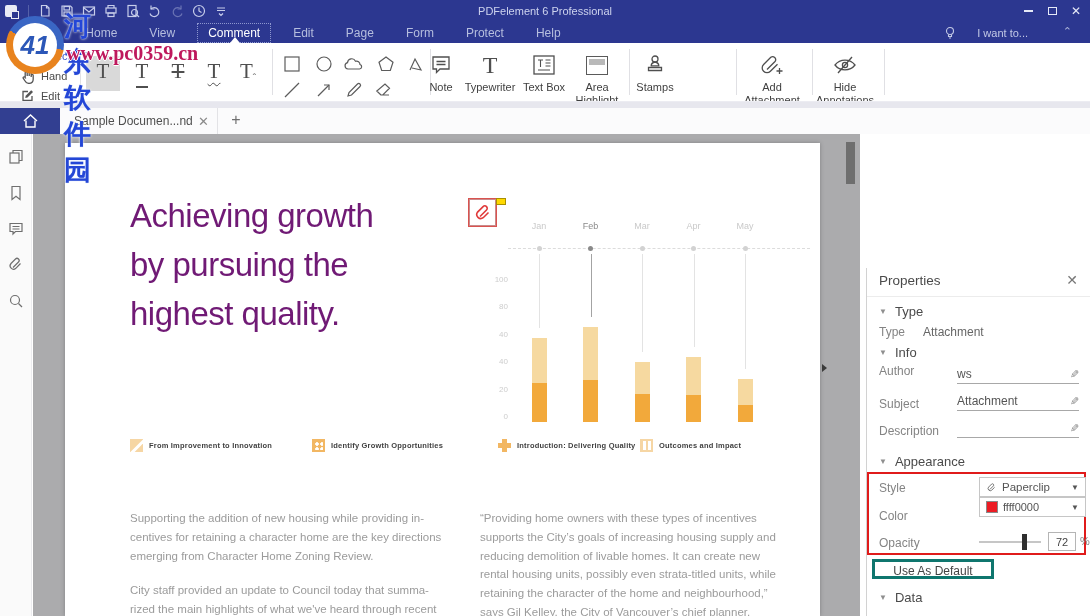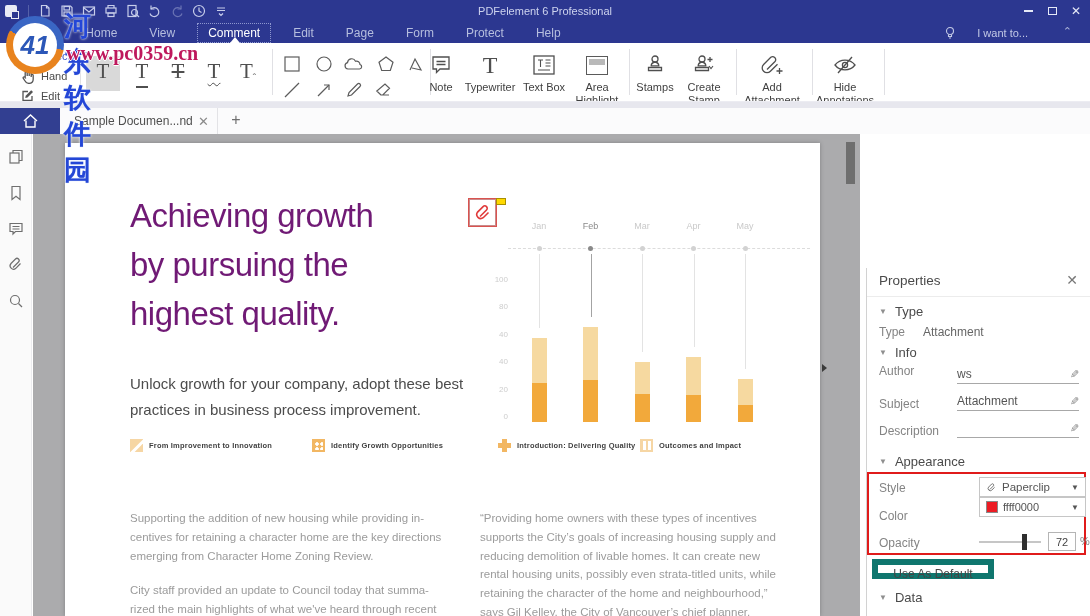--- a/index.html
+++ b/index.html
@@ -110,21 +110,21 @@
   .pfield { position:absolute; left:90px; width:122px; border-bottom:1px solid #a8a8a8; height:17px; color:#555; }
   .pfield .pencil { position:absolute; right:0; top:1px; color:#8a8a8a; font-size:11px; transform:scaleX(-1); }
   #appearance-hl { position:absolute; left:0px; top:204px; width:219px; height:83px; border:2px solid #e01b1b; }
   .pdrop { position:absolute; left:112px; width:107px; height:20px; border:1px solid #c6c6c6; background:#fff; display:flex; align-items:center; padding:0 6px; gap:5px; color:#555; font-size:11.5px; }
   .pdrop .dcaret { margin-left:auto; font-size:8px; color:#555; }
   #color-swatch { width:12px; height:12px; background:#ec1c24; border:1px solid #8a8a8a; }
   #opacity-track { position:absolute; left:112px; top:273px; width:62px; height:2px; background:#c6c6c6; }
   #opacity-handle { position:absolute; left:155px; top:266px; width:5px; height:16px; background:#2f2f2f; }
   #opacity-box { position:absolute; left:181px; top:264px; width:28px; height:19px; border:1px solid #b5b5b5; text-align:center; line-height:18px; font-size:11px; color:#444; }
   #opacity-unit { position:absolute; left:213px; top:267px; font-size:11px; color:#848484; }
-  #use-default { position:absolute; left:5px; top:291px; width:122px; height:20px; border:6px solid #0f766e; background:#fff; text-align:center; line-height:19px; font-size:12px; color:#444; }
+  #use-default { position:absolute; left:5px; top:291px; width:122px; height:20px; border:3px solid #0f766e; background:#fff; text-align:center; line-height:19px; font-size:12px; color:#444; }
 
   
   #wm { position:absolute; left:0; top:0; z-index:99; pointer-events:none; }
   #wm-logo { position:absolute; left:6px; top:16px; width:58px; height:58px; border-radius:50%; background:conic-gradient(from 130deg,#e8831e 0 170deg,#3a66c4 170deg 330deg,#e8831e 330deg 360deg); }
   #wm-logo::after { content:""; position:absolute; inset:7px; border-radius:50%; background:#fff; }
   #wm-logo span { position:absolute; inset:0; display:flex; align-items:center; justify-content:center; font-size:26px; font-weight:bold; font-style:italic; color:#2b57b8; z-index:2;text-align:center; }
   #wm-name { position:absolute; left:64px; top:8px; font-size:27px; font-weight:bold; color:#2446d6; text-shadow:0 0 1px #9db8f0, 0 0 3px #ffffff; letter-spacing:2px; }
   #wm-url { position:absolute; left:66px; top:42px; font-family:"Liberation Serif", serif; font-size:20px; font-weight:bold; color:#be185d; text-shadow:-1px 0 #fff,1px 0 #fff,0 -1px #fff,0 1px #fff; }
 </style>
 </head>
@@ -350,33 +350,20 @@
 
   <div class="rbtn" style="left:632px;width:46px">
     <span class="ric">
         <svg width="22" height="22" viewBox="0 0 22 22">
           <circle cx="11" cy="5" r="3"></circle>
           <path d="M11 8 c-2.8 0.6 -3.8 2.2 -3.8 3.8 h7.6 c0 -1.6 -1 -3.2 -3.8 -3.8 z"></path>
           <path d="M4.5 16.5 h13 v-3 h-13 z"></path>
         </svg>
       </span>
     <span class="rlb">Stamps</span>
-  </div>
-  <div class="rbtn" style="left:678px;width:52px">
-    <span class="ric">
-        <svg width="22" height="22" viewBox="0 0 22 22">
-          <circle cx="9" cy="5" r="3"></circle>
-          <path d="M9 8 c-2.8 0.6 -3.8 2.2 -3.8 3.8 h7.6 c0 -1.6 -1 -3.2 -3.8 -3.8 z"></path>
-          <path d="M2.5 16.5 h13 v-3 h-13 z"></path>
-          <path d="M17 3 v5 M14.5 5.5 h5"></path>
-          <path d="M16 12 l2 2.5 2 -2.5" stroke-width="1.1"></path>
-        </svg>
-      </span>
-    <span class="rlb">Create
-Stamp</span>
   </div>
 
   <div class="rsep" style="left:736px"></div>
 
   <div class="rbtn" style="left:740px;width:64px">
     <span class="ric">
         <svg width="28" height="24" viewBox="0 0 28 24">
           <path d="M9 16.5 L17 8.5 a3 3 0 0 0 -4.2 -4.2 L5.6 11.5 a4.8 4.8 0 0 0 6.8 6.8 L19.5 11.3"></path>
           <path d="M21.5 15 v6 M18.5 18 h6"></path>
         </svg>
@@ -440,22 +427,20 @@
         </svg></span>
   </div>
   <div class="panel-arrow" style="left:33px;top:216px"></div>
 
   <div id="docarea">
     <div id="page">
 
       <div id="heading">Achieving growth
 by pursuing the
 highest quality.</div>
-      <div id="intro">Unlock growth for your company, adopt these best
-practices in business process improvement.</div>
 
       <div id="attach-annot">
         <svg width="20" height="20" viewBox="0 0 20 20">
             <path d="M7 13.5 L13.5 7 a2.4 2.4 0 0 0 -3.4 -3.4 L4.6 9.1 a4 4 0 0 0 5.6 5.6 L15.5 9.5"></path>
           </svg>
       </div>
       <div id="attach-flag"></div>
 
       <div id="chart">
         <div id="chart-dash"></div>

